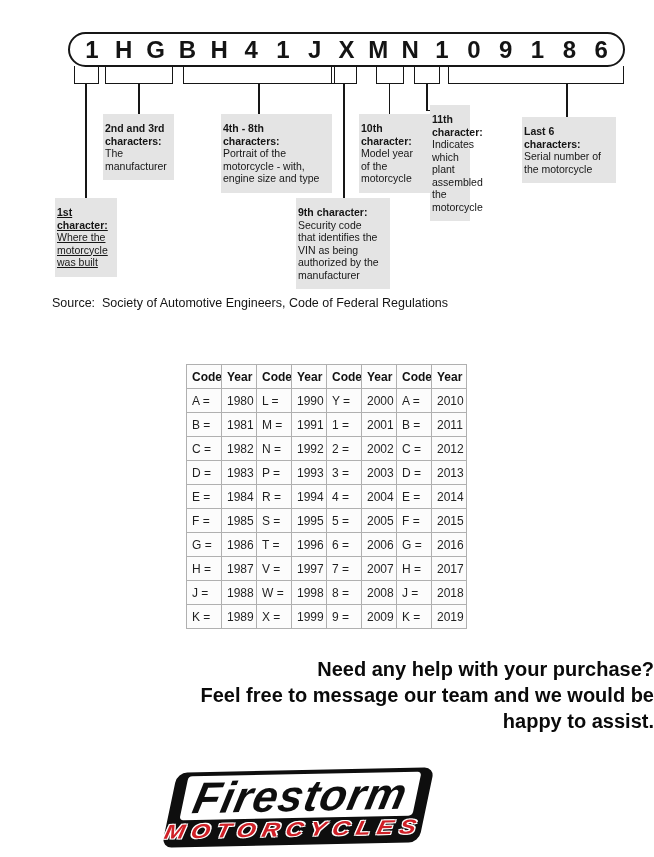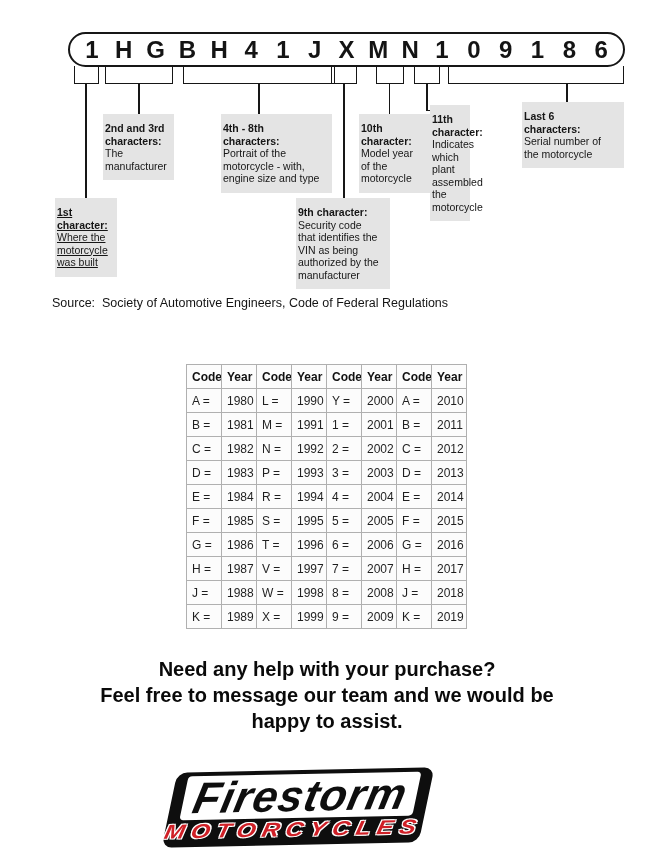--- a/index.html
+++ b/index.html
@@ -51,21 +51,21 @@
     padding:8px 2px; box-sizing:border-box;
   }
   .callout .t { display:block; font-weight:bold; white-space:pre-line; }
   .callout .b { display:block; white-space:pre-line; }
   .cb1 { left:55px;  top:198px; width:62px;text-decoration:underline;  }
   .cb2 { left:103px; top:114px; width:71px;  }
   .cb3 { left:221px; top:114px; width:111px; }
   .cb4 { left:296px; top:198px; width:94px;  }
   .cb5 { left:359px; top:114px; width:80px;  }
   .cb6 { left:430px; top:105px; width:40px;  }
-  .cb7 { left:522px; top:102px; width:102px;  }
+  .cb7 { left:522px; top:117px; width:94px;  }
 
   
   .source {
     position:absolute; left:52px; top:296px; font-size:12.5px; color:#141414;
     white-space:pre;
   }
 
   
   .year-table {
     position:absolute; left:186px; top:364px; border-collapse:collapse;
@@ -74,21 +74,21 @@
   .year-table th, .year-table td {
     width:35px; height:24px; box-sizing:border-box;
     border:1px solid #b0b0b0; background:#fcfcfc;
     font-size:12px; padding:0 0 0 5px; text-align:left; color:#1f1f1f;
     white-space:nowrap; overflow:hidden;
   }
   .year-table th { font-weight:bold; color:#111; }
 
   
   .help {
-    position:absolute; left:0; width:654px; top:656px; text-align:center;
+    position:absolute; left:0; width:654px; top:656px; text-align:right;
     font-weight:bold; font-size:20px; line-height:26px; color:#0a0a0a;
     white-space:pre-line;
   }
 
   
   .logo-wrap {
     position:absolute; left:170px; top:770px;
     transform:skewX(-13deg) rotate(-1.2deg); transform-origin:center;
   }
   .logo-outer {

